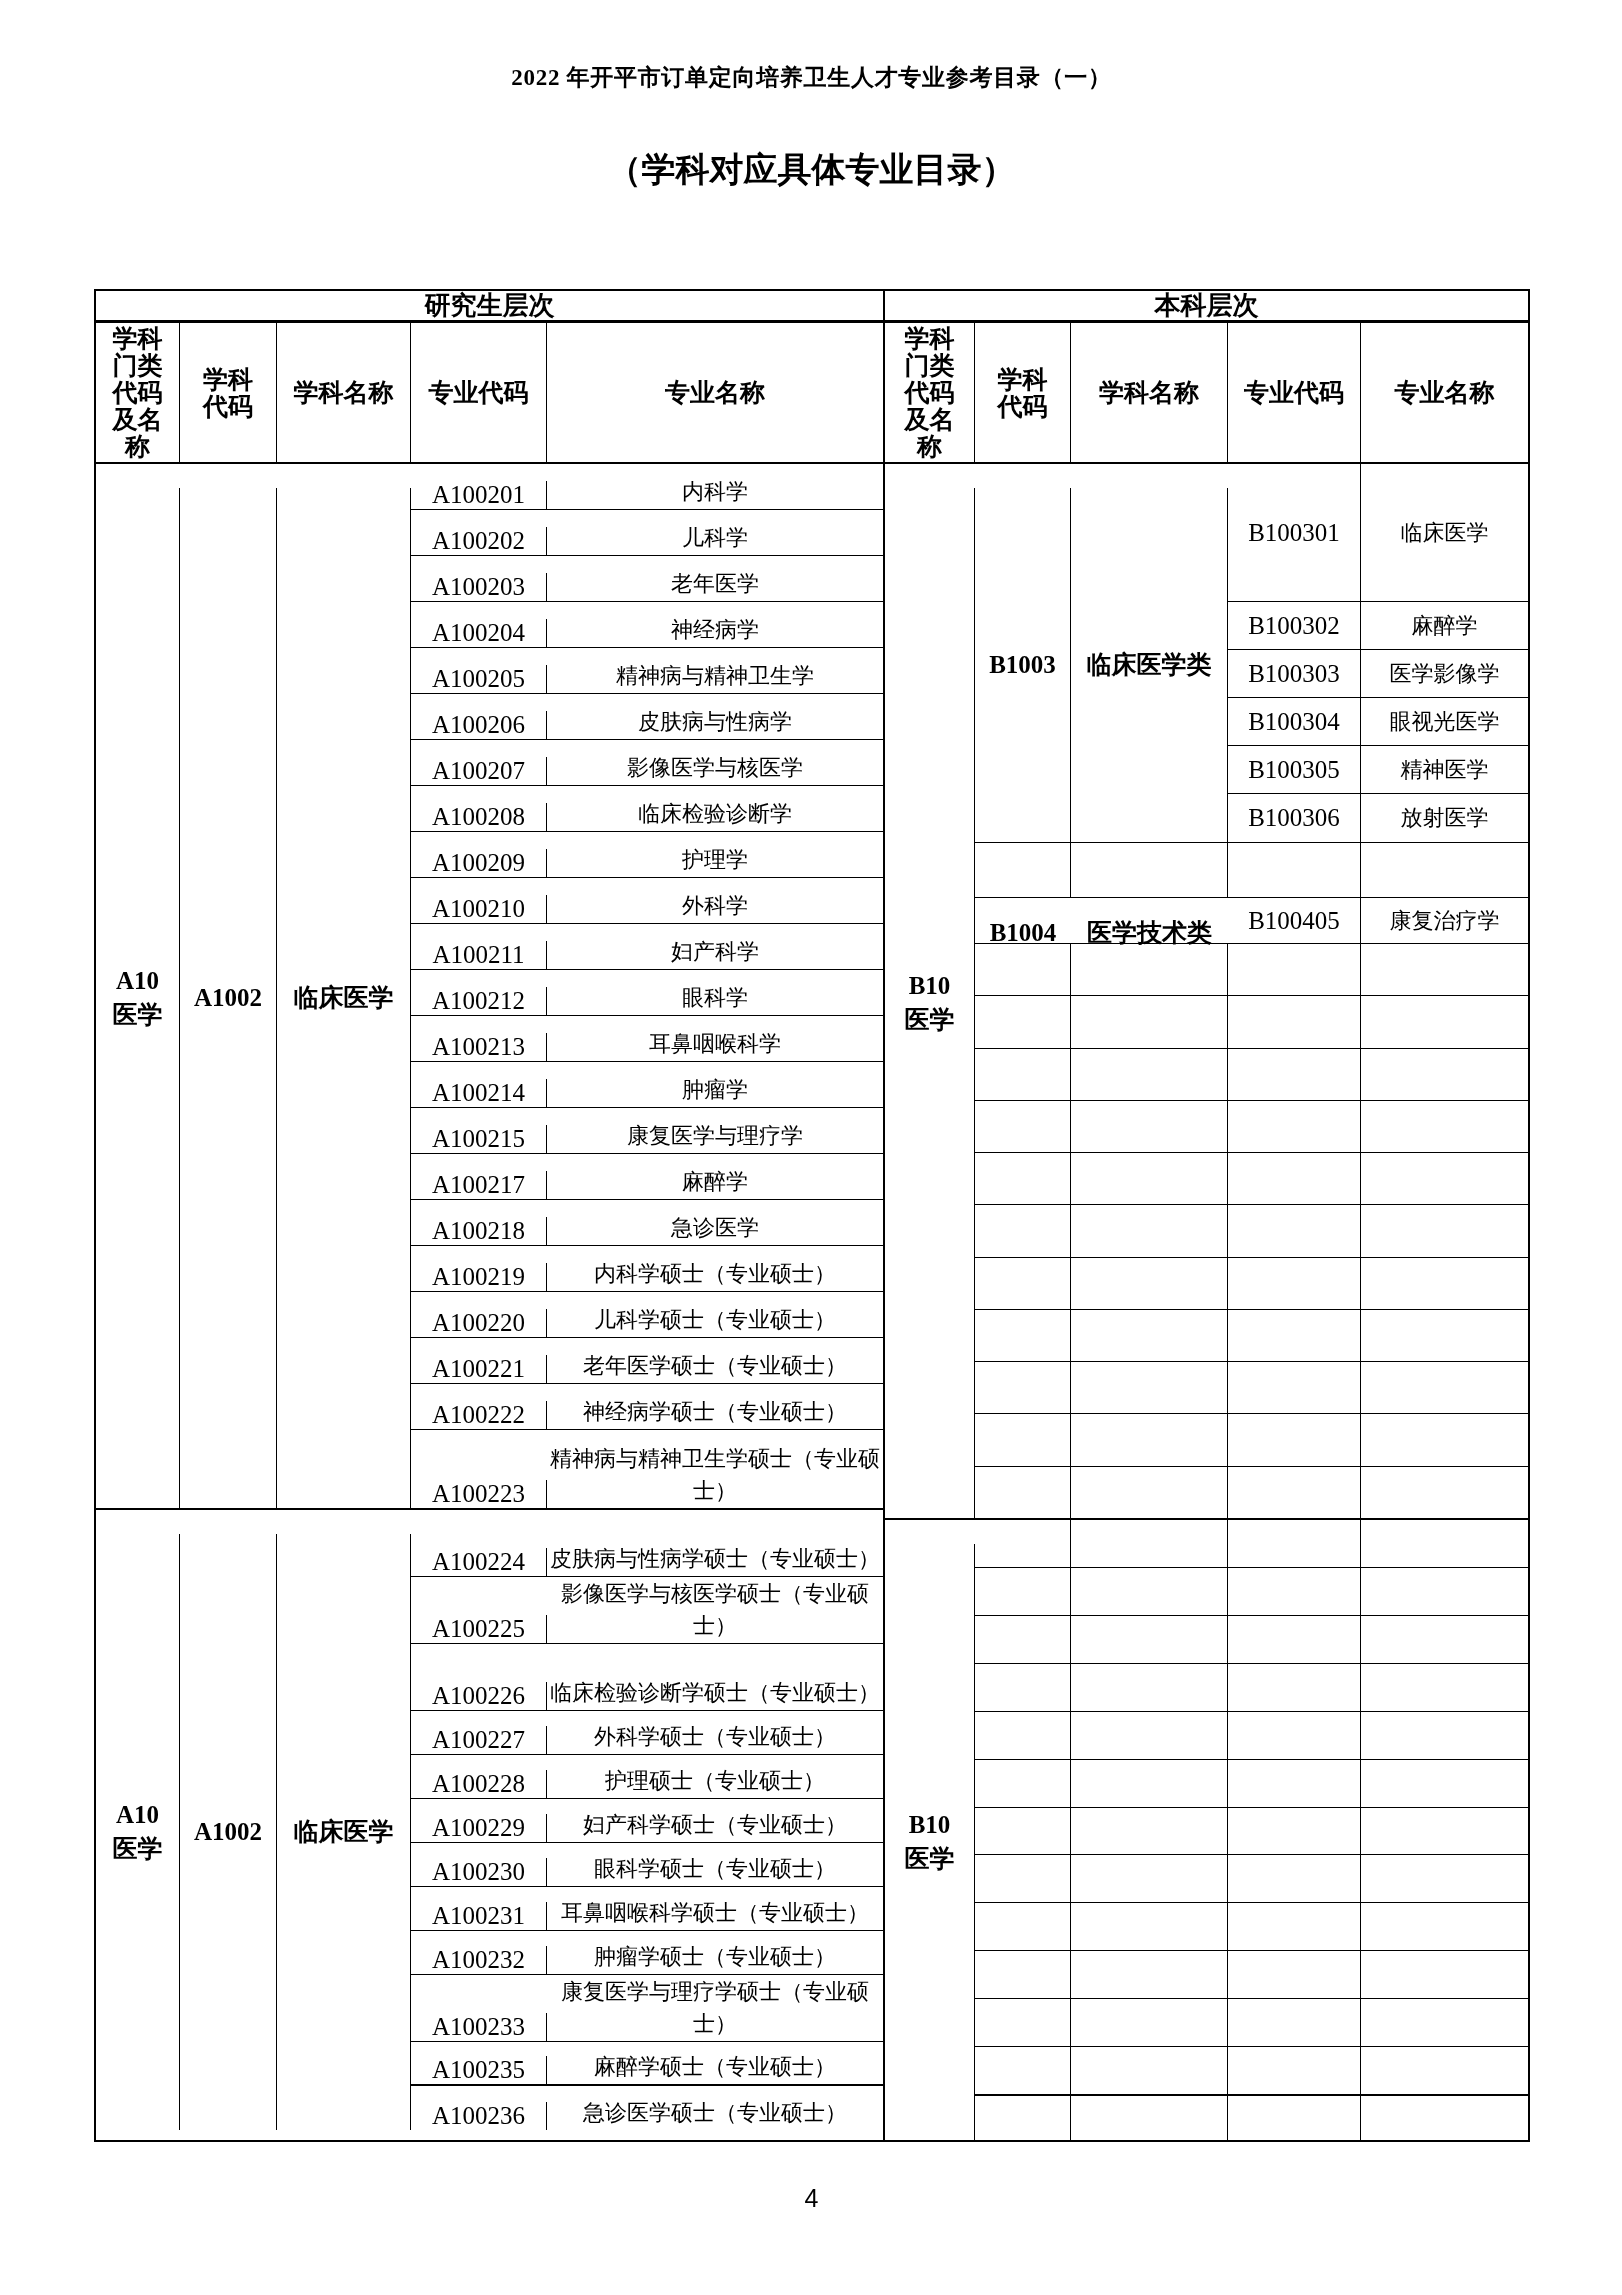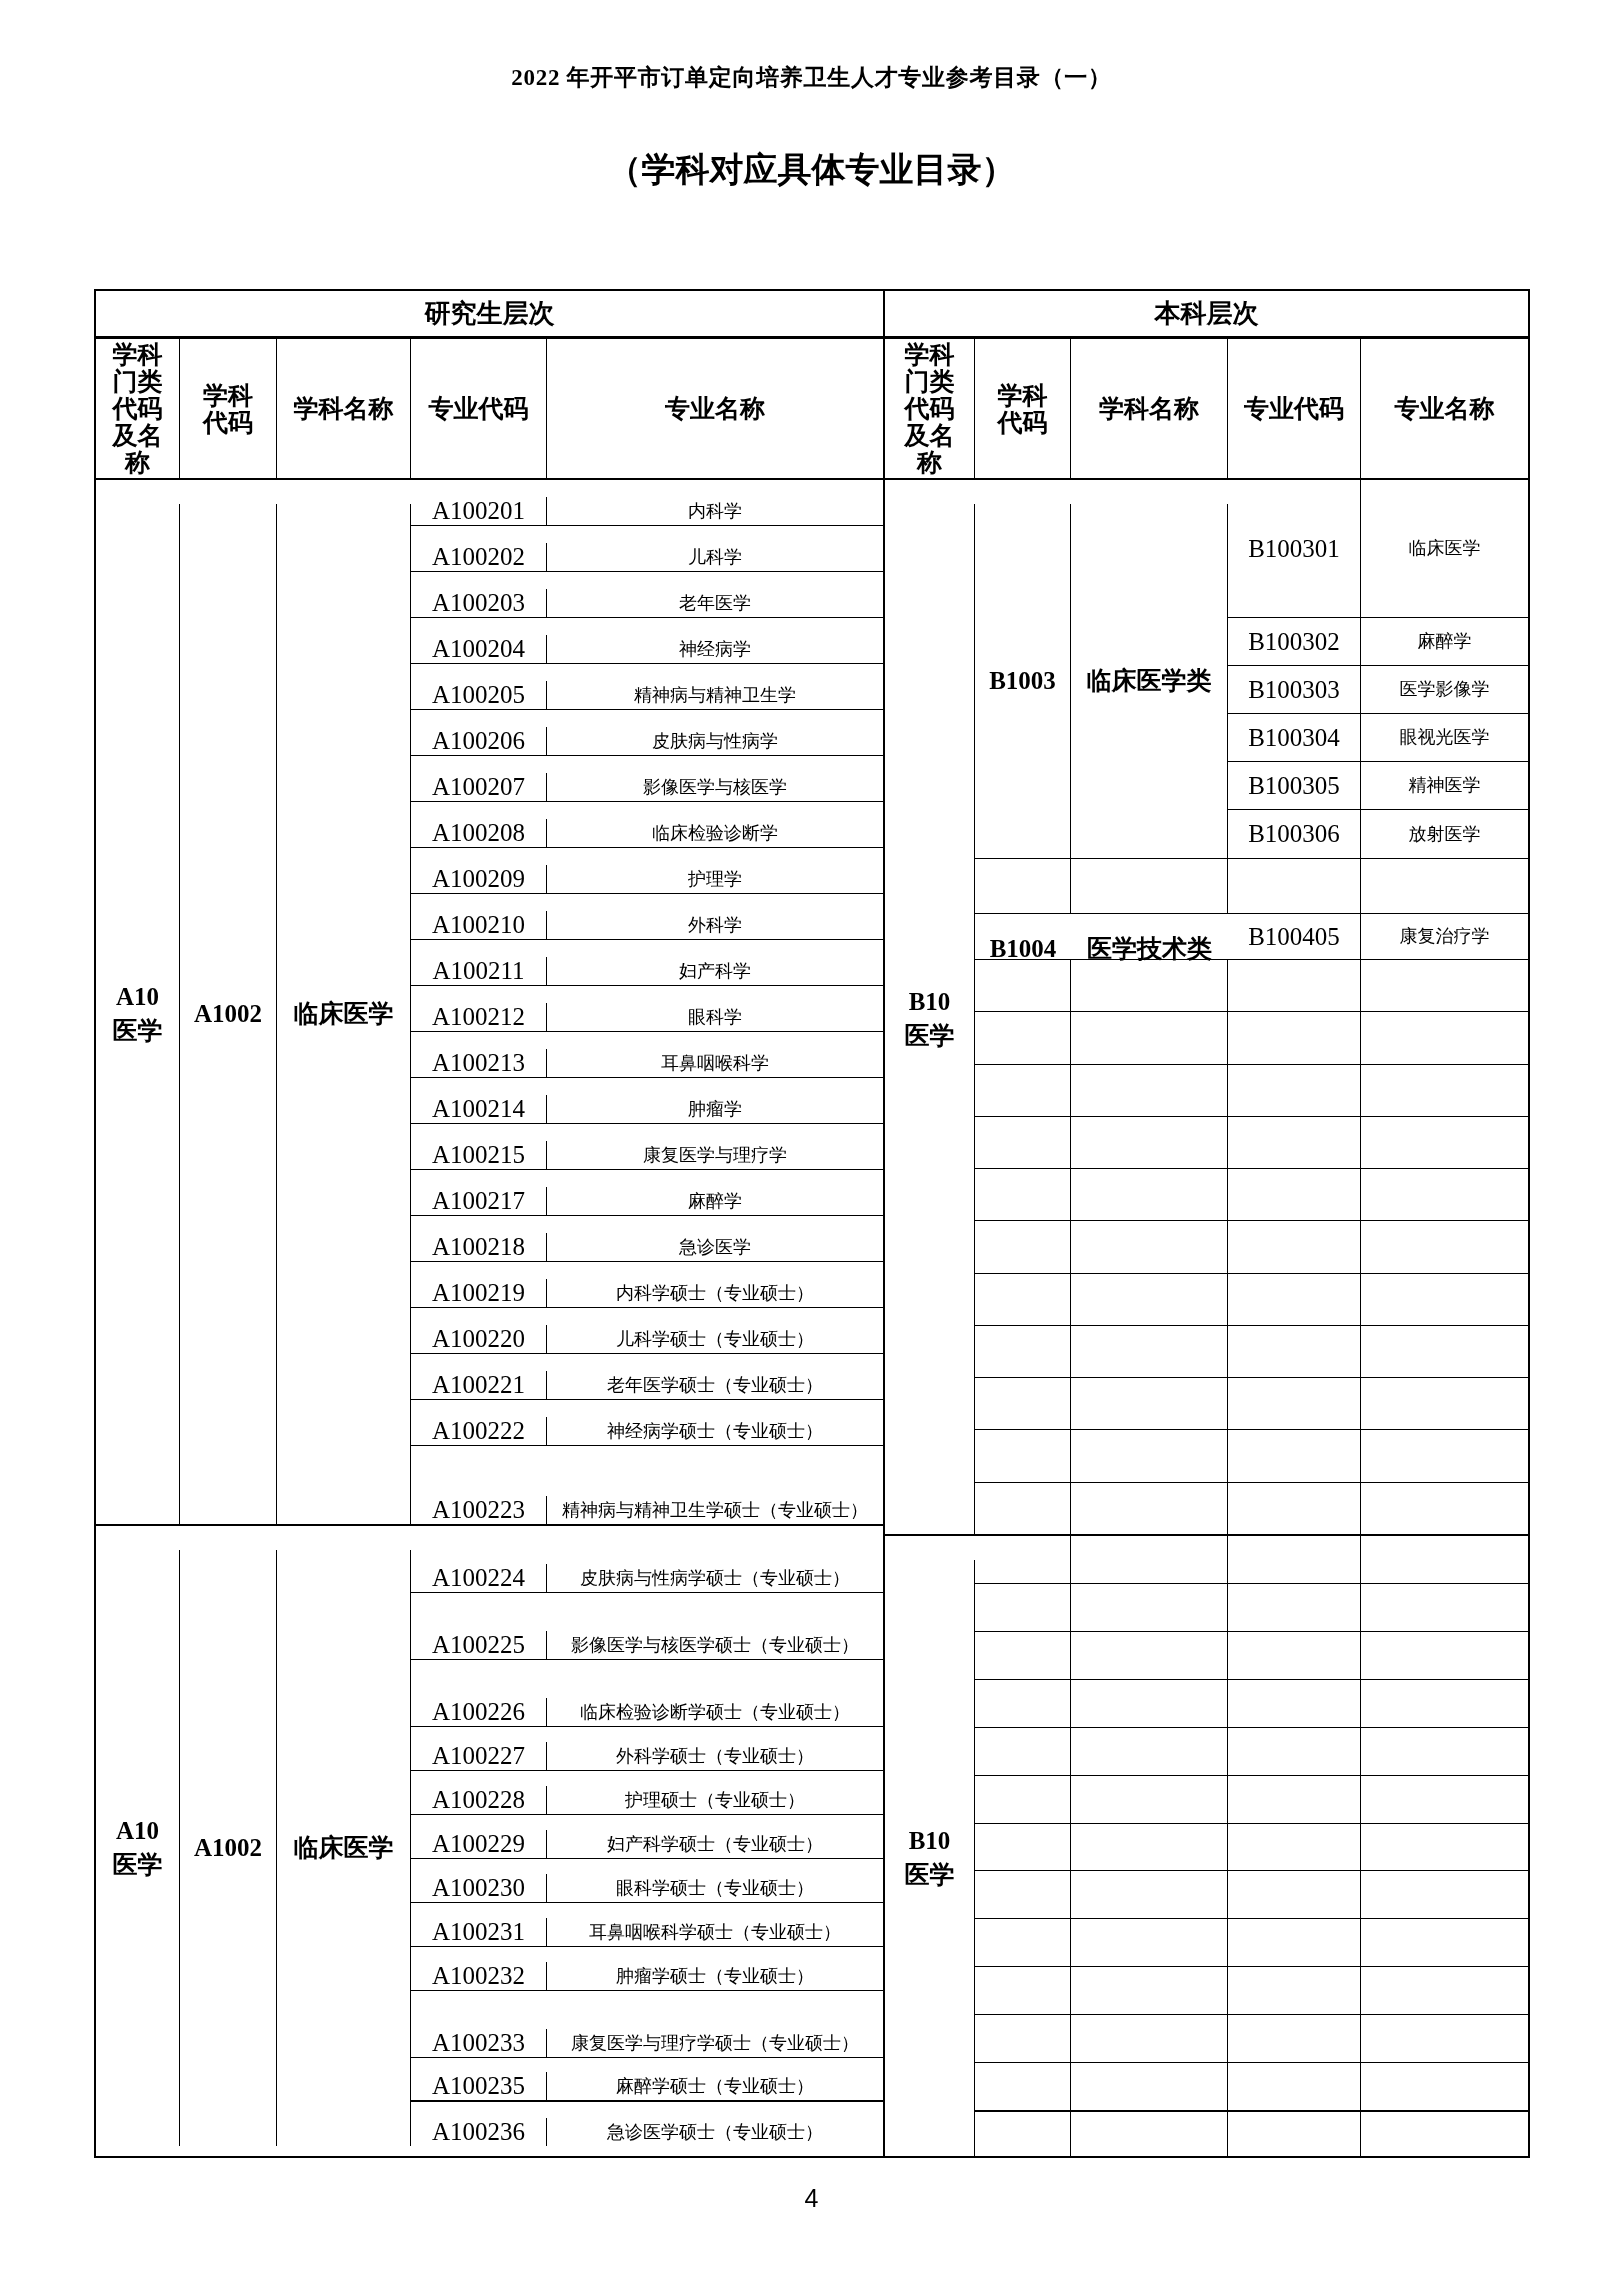--- a/index.html
+++ b/index.html
@@ -27,21 +27,21 @@
     left: 94px; top: 289px;
     width: 1436px;
     border: 2px solid #000;
     display: flex;
     background: #fff;
   }
   .half { display: flex; flex-direction: column; }
   .half.left  { width: 789px; border-right: 2px solid #000; }
   .half.right { width: 643px; }
   .half-top {
-    height: 48px; border-bottom: 3.3px solid #000;
+    height: 32px; border-bottom: 3.3px solid #000;
     display: flex; align-items: center; justify-content: center;
     font-size: 26px; font-weight: bold;
   }
   .hrow { height: 141px; border-bottom: 2px solid #000; display: flex; }
   .cell {
     display: flex; align-items: center; justify-content: center;
     text-align: center;
   }
   .hc { font-size: 25px; font-weight: bold; line-height: 1.08; border-right: 1.3px solid #000; }
   .hc.pre { white-space: pre-line; }
@@ -67,21 +67,21 @@
   .lrows .lrow:last-child { border-bottom: none; }
   .lrow.tall { height: 78px; }
   .sec2 .lrow { height: 44px; }
   .sec2 .lrow.tall { height: 67px; }
   .lrow.thickb { border-bottom-width: 2.6px; }
   .code {
     font-size: 25px; border-right: 1.3px solid #000;
     display: flex; align-items: center; justify-content: center;
   }
   .name {
-    font-size: 18px; line-height: 1.45; padding: 1.3px 2.6px;
+    font-size: 22px; line-height: 1.45; padding: 1.3px 2.6px;
     display: flex; align-items: center; justify-content: center; text-align: center;
   }
 
   .rbody { flex: 1; display: flex; flex-direction: column; }
   .group { display: flex; border-bottom: 1.3px solid #000; }
   .subrows { flex: 1; display: flex; flex-direction: column; }
   .srow { display: flex; height: 48px; border-bottom: 1.3px solid #000; }
   .subrows div.srow:first-of-type { height: 138px; }
   .subrows .srow:last-child { border-bottom: none; }
   .rrow { display: flex; border-bottom: 1.3px solid #000; justify-content: space-between; }

